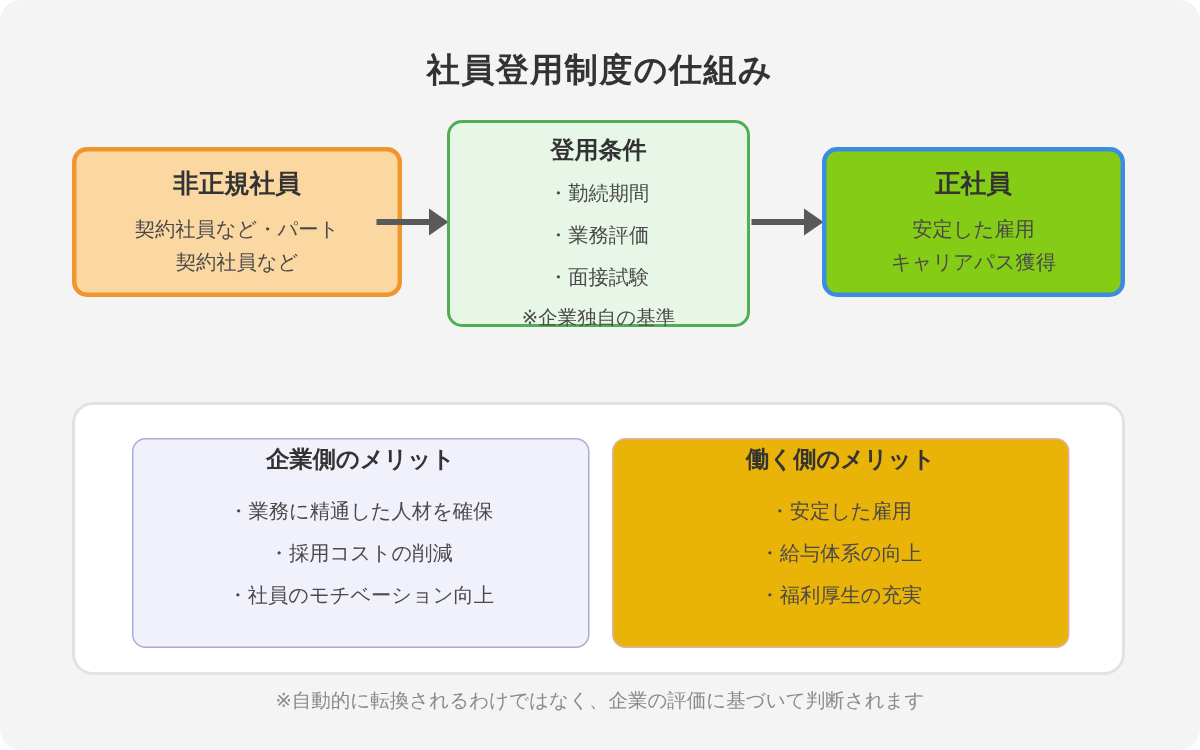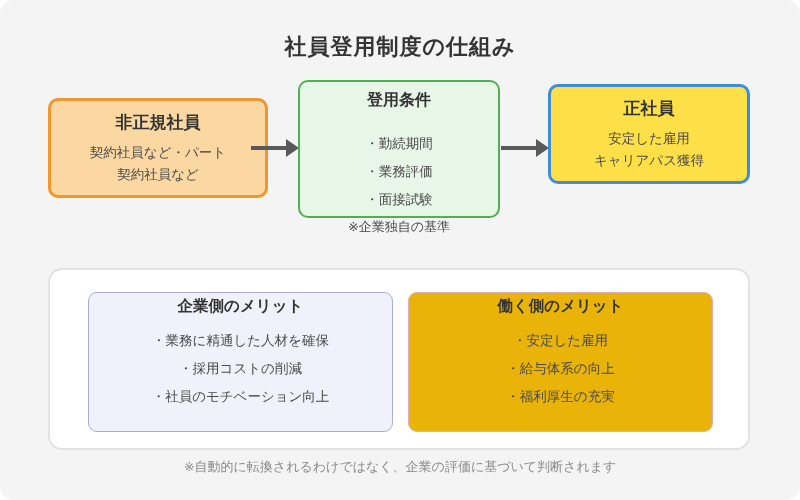--- a/index.html
+++ b/index.html
@@ -24,25 +24,25 @@
   .box-nonregular{
     left:48px;top:98px;width:220px;height:100px;
     background:#fbd7a2;border:3px solid #f0962d;
   }
   .box-conditions{
     left:298px;top:80px;width:202px;height:138px;
     background:#e8f6e8;border:2px solid #52ae52;
     justify-content:flex-start;padding-top:8px;
   }
   .box-regular{
-    left:548px;top:84px;width:202px;height:100px;
-    background:#fde047;border:3px solid #3c8de0;
+    left:548px;top:98px;width:202px;height:100px;
+    background:#84cc16;border:3px solid #3c8de0;
   }
   .flow-box .box-title{font-size:17px;font-weight:600;color:#333;margin-bottom:8px;}
-  .box-conditions .box-title{font-size:16px;margin-bottom:19px;}
+  .box-conditions .box-title{font-size:16px;margin-bottom:4px;}
   .flow-box .box-line{font-size:13.5px;color:#4a4a4a;line-height:22px;}
   .box-conditions .box-item{font-size:13.5px;color:#4a4a4a;line-height:28px;}
   .box-conditions .box-note{font-size:13px;color:#4a4a4a;line-height:26px;}
   
   .arrow{position:absolute;height:4px;background:#595959;}
   .arrow-1{left:251px;top:146px;width:36px;}
   .arrow-2{left:501px;top:146px;width:36px;}
   .arrow .arrow-head{
     position:absolute;right:-12px;top:-7px;width:0;height:0;
     border-left:13px solid #595959;

